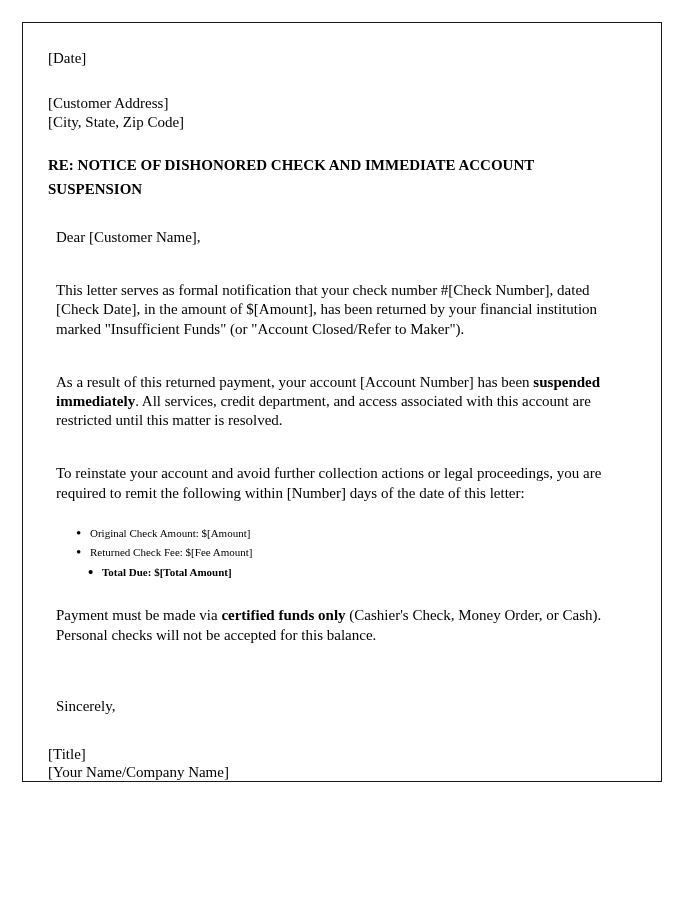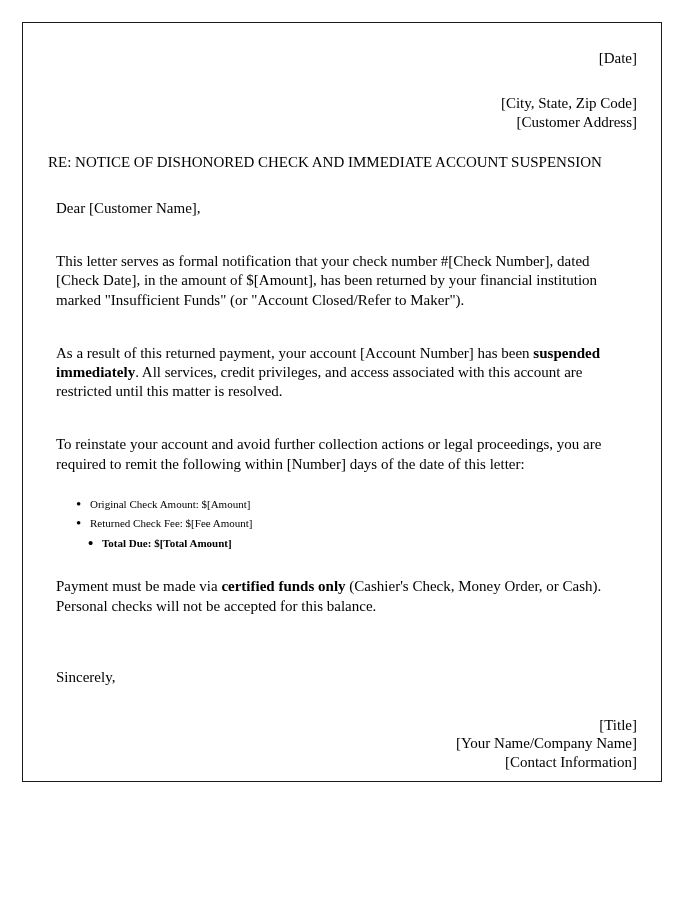--- a/index.html
+++ b/index.html
@@ -30,39 +30,38 @@
   .letter {
     padding: 26px 24px 0 25px;
     box-sizing: border-box;
   }
 
   
   .line {
     font-size: 15px;
     line-height: 19px;
     white-space: pre;
-    text-align: right;
   }
 
   .block-tight .line {
     line-height: 18.5px;
   }
 
   .gap-date      { height: 26px; }
   .gap-addr      { height: 22px; }
   .gap-subject   { height: 19px; }
   .gap-para      { height: 18px; }
   .gap-list      { height: 13px; }
   .gap-afterlist { height: 16px; }
   .gap-sign      { height: 21px; }
 
   .subject {
     font-size: 15px;
-    line-height: 19px;
-    font-weight: normal;
+    line-height: 24px;
+    font-weight: bold;
     max-width: 565px;
   }
 
   p.para {
     margin: 8px;
     font-size: 15px;
     line-height: 19.2px;
     max-width: 592px;
     text-align: left;
   }
@@ -93,39 +92,39 @@
 <body>
 
 <div class="page">
   <div class="letter">
 
     <div class="line">[Date]</div>
 
     <div class="gap-date"></div>
 
     <div class="block-tight">
+      <div class="line">[Customer Address]</div>
       <div class="line">[City, State, Zip Code]</div>
-      <div class="line">[Customer Address]</div>
     </div>
 
     <div class="gap-addr"></div>
 
     <div class="subject">RE: NOTICE OF DISHONORED CHECK AND IMMEDIATE ACCOUNT SUSPENSION</div>
 
     <div class="gap-subject"></div>
 
     <p class="para">Dear [Customer Name],</p>
 
     <div class="gap-para"></div>
 
     <p class="para">This letter serves as formal notification that your check number #[Check Number], dated [Check Date], in the amount of $[Amount], has been returned by your financial institution marked "Insufficient Funds" (or "Account Closed/Refer to Maker").</p>
 
     <div class="gap-para"></div>
 
-    <p class="para"><span>As a result of this returned payment, your account [Account Number] has been </span><b>suspended immediately</b><span>. All services, credit privileges, and access associated with this account are restricted until this matter is resolved.</span></p>
+    <p class="para"><span>As a result of this returned payment, your account [Account Number] has been </span><b>suspended immediately</b><span>. All services, credit department, and access associated with this account are restricted until this matter is resolved.</span></p>
 
     <div class="gap-para"></div>
 
     <p class="para">To reinstate your account and avoid further collection actions or legal proceedings, you are required to remit the following within [Number] days of the date of this letter:</p>
 
     <div class="gap-list"></div>
 
     <ul class="amount-list">
       <li>Original Check Amount: $[Amount]</li>
       <li>Returned Check Fee: $[Fee Amount]</li>

